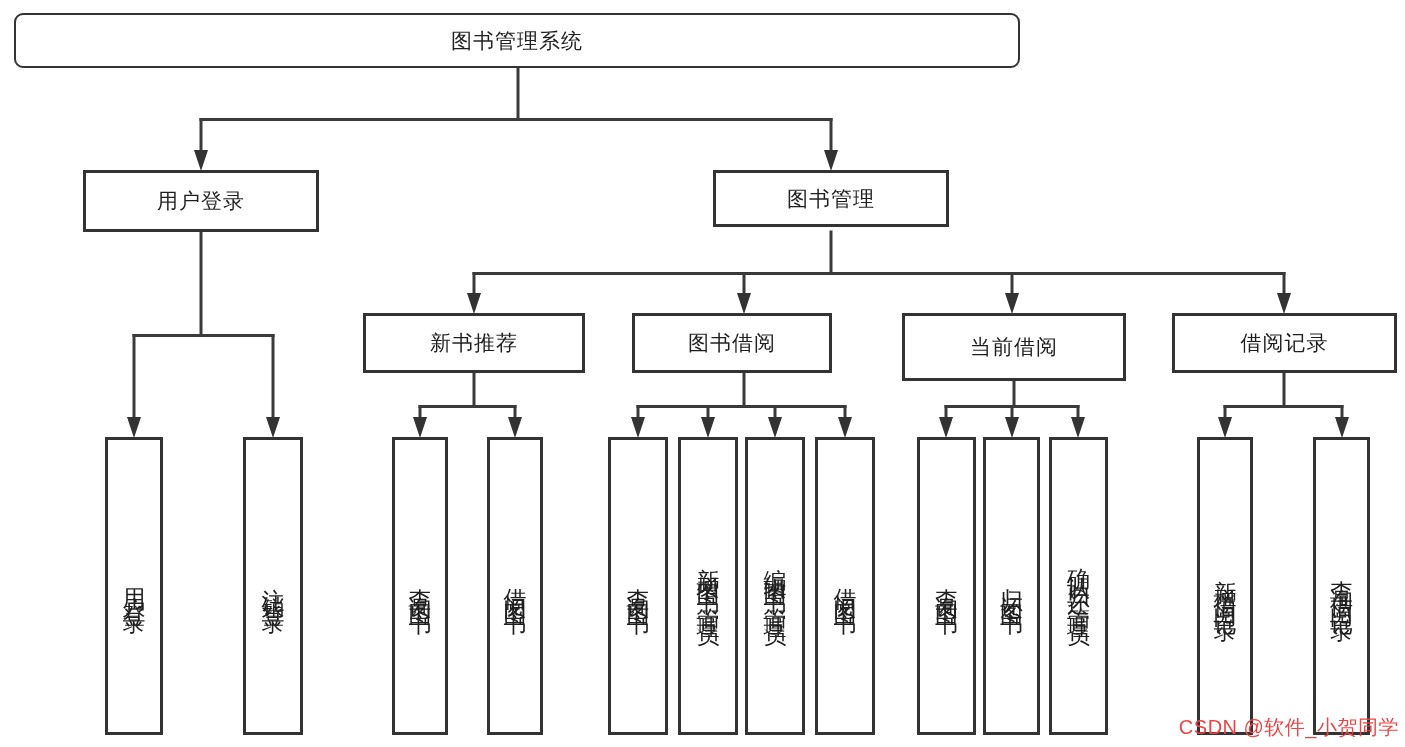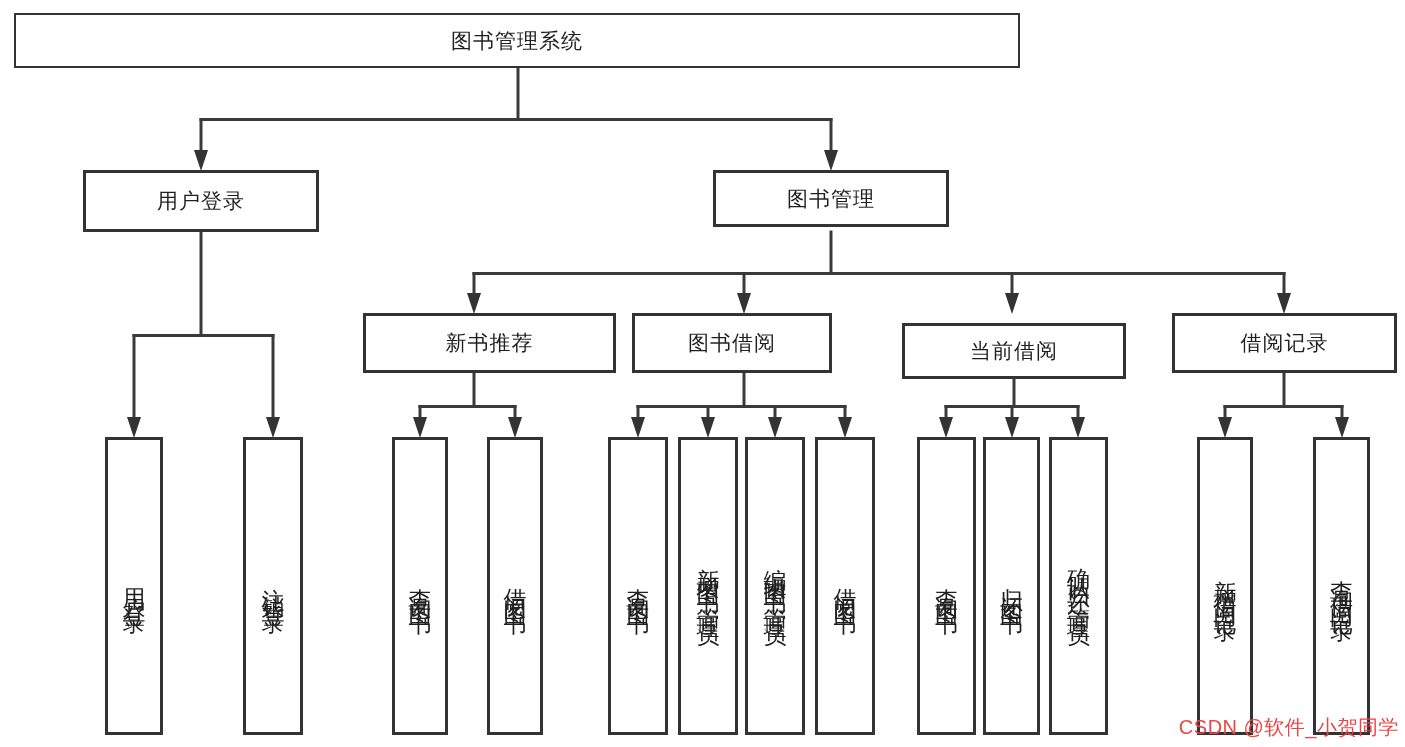--- a/index.html
+++ b/index.html
@@ -27,21 +27,21 @@
   .node {
     position: absolute;
     background: #ffffff;
     border: 3px solid #333333;
     box-sizing: border-box;
     display: flex;
     align-items: center;
     justify-content: center;
     text-align: center;
   }
-  .node.lvl1 { border-width: 2px; }
+  .node.lvl1 { border-width: 2px; border-radius: 9px; }
   .node.h span {
     font-size: 21px;
     letter-spacing: 1px;
     white-space: nowrap;
   }
   .node.v {
     writing-mode: vertical-rl;
     text-orientation: mixed;
   }
   .node.v span {
@@ -131,27 +131,27 @@
     <span>图书管理系统</span>
   </div>
 
   <div class="node h" style="left:83px; top:170px; width:236px; height:62px;">
     <span>用户登录</span>
   </div>
   <div class="node h" style="left:713px; top:170px; width:236px; height:57px;">
     <span>图书管理</span>
   </div>
 
-  <div class="node h" style="left:363px; top:313px; width:253px; height:60px;">
+  <div class="node h" style="left:363px; top:313px; width:222px; height:60px;">
     <span>新书推荐</span>
   </div>
   <div class="node h" style="left:632px; top:313px; width:200px; height:60px;">
     <span>图书借阅</span>
   </div>
-  <div class="node h" style="left:902px; top:323px; width:224px; height:56px;">
+  <div class="node h" style="left:902px; top:313px; width:224px; height:68px;">
     <span>当前借阅</span>
   </div>
   <div class="node h" style="left:1172px; top:313px; width:225px; height:60px;">
     <span>借阅记录</span>
   </div>
 
   <div class="node v" style="left:105px; top:437px; width:58px; height:298px;">
     <span>用户登录</span>
   </div>
   <div class="node v" style="left:243px; top:437px; width:60px; height:298px;">

